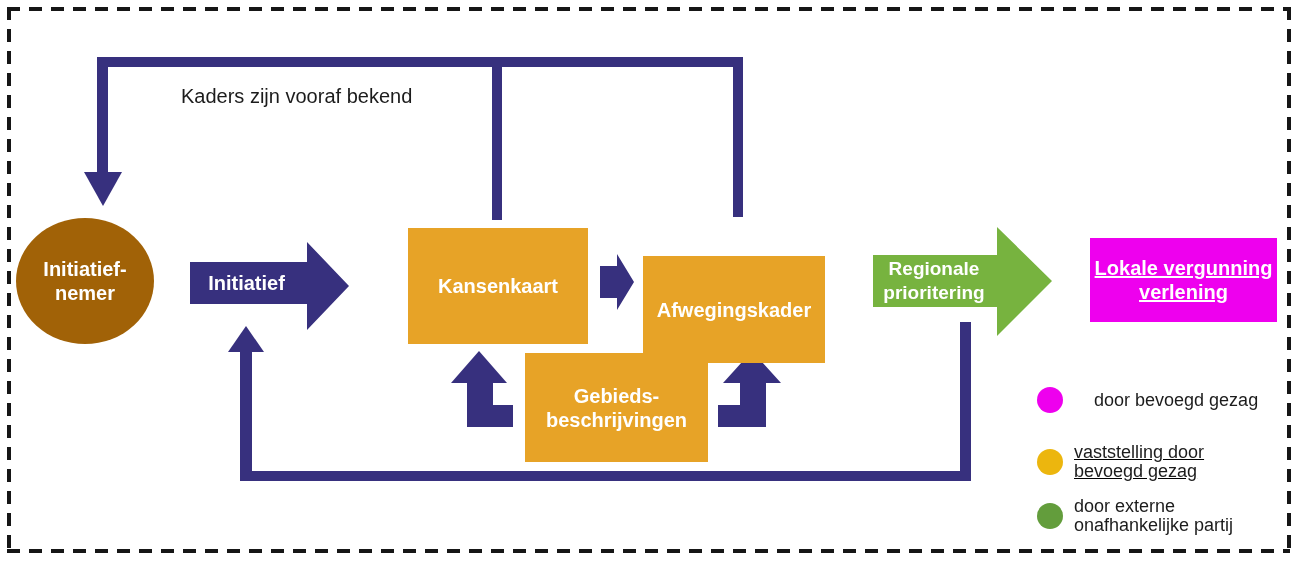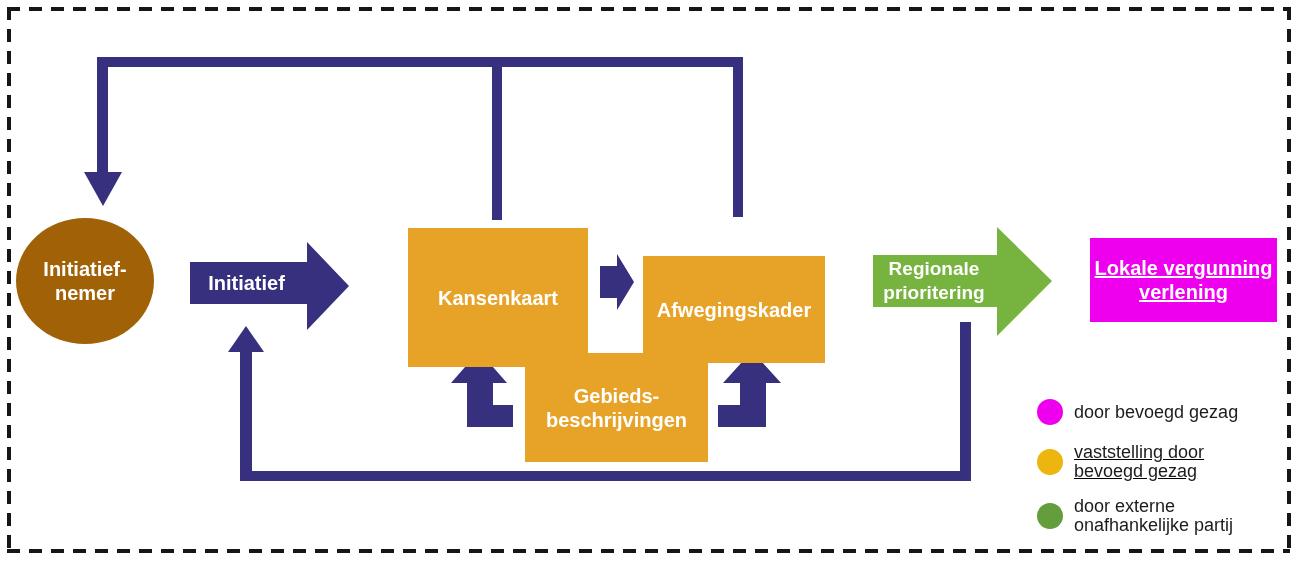--- a/index.html
+++ b/index.html
@@ -24,34 +24,34 @@
   .node-label{
     color:#ffffff;font-weight:700;font-size:20px;line-height:24px;
     display:flex;align-items:center;justify-content:center;text-align:center;
     white-space:pre-line;
   }
   #initiator{
     left:16px;top:218px;width:138px;height:126px;border-radius:50%;
     background:#a16207;
   }
   #initiative-label{left:186px;top:261px;width:121px;height:44px;}
-  #kansenkaart{left:408px;top:228px;width:180px;height:139px;background:#E7A327;}
+  #kansenkaart{left:408px;top:228px;width:180px;height:116px;background:#E7A327;}
   #afwegingskader{left:643px;top:228px;width:182px;height:107px;background:#E7A327;margin-top:28px;}
   #gebiedsbeschrijvingen{left:525px;top:353px;width:183px;height:109px;background:#E7A327;}
   #regionale-label{left:871px;top:250px;width:126px;height:62px;font-size:19px;line-height:24px;}
   #lokale-vergunning{left:1090px;top:238px;width:187px;height:84px;background:#EE00EE;text-decoration:underline;}
 
   .annotation{color:#1C1C1C;font-size:20px;white-space:nowrap;}
   #annotation-top{left:181px;top:85px;}
   #annotation-bottom{left:420px;top:490px;width:430px;text-align:center;white-space:nowrap;}
 
   .legend-item{position:absolute;left:1037px;display:flex;align-items:center;}
   .legend-dot{width:26px;height:26px;border-radius:50%;flex:0 0 26px;margin-right:11px;}
   .legend-label{color:#1C1C1C;font-size:18px;line-height:19px;white-space:pre-line;}
-  #legend-item-1{top:399px;}
+  #legend-item-1{top:387px;gap:20px;}
   #legend-item-2{top:443px;text-decoration:underline;}
   #legend-item-3{top:497px;}
   .dot-magenta{background:#EE00EE;}
   .dot-yellow{background:#ECB60E;}
   .dot-green{background:#639D3C;}
 </style>
 </head>
 <body>
 
 <div id="canvas">
@@ -82,20 +82,21 @@
     <g>
       <rect class="blue" x="960" y="322" width="11" height="159"></rect>
       <rect class="blue" x="240" y="471" width="731" height="10"></rect>
       <rect class="blue" x="240" y="352" width="12" height="129"></rect>
       <polygon class="blue" points="228,352 264,352 246,326"></polygon>
     </g>
 
     <polygon class="green" points="873,255 997,255 997,227 1052,281 997,336 997,307 873,307"></polygon>
   </svg>
 
+  <div class="abs annotation" id="annotation-top">Kaders zijn vooraf bekend</div>
 
   <div class="abs node-label" id="initiator">Initiatief-
 nemer</div>
 
   <div class="abs node-label" id="initiative-label">Initiatief</div>
 
   <div class="abs node-label" id="kansenkaart">Kansenkaart</div>
 
   <div class="abs node-label" id="afwegingskader">Afwegingskader</div>
 

